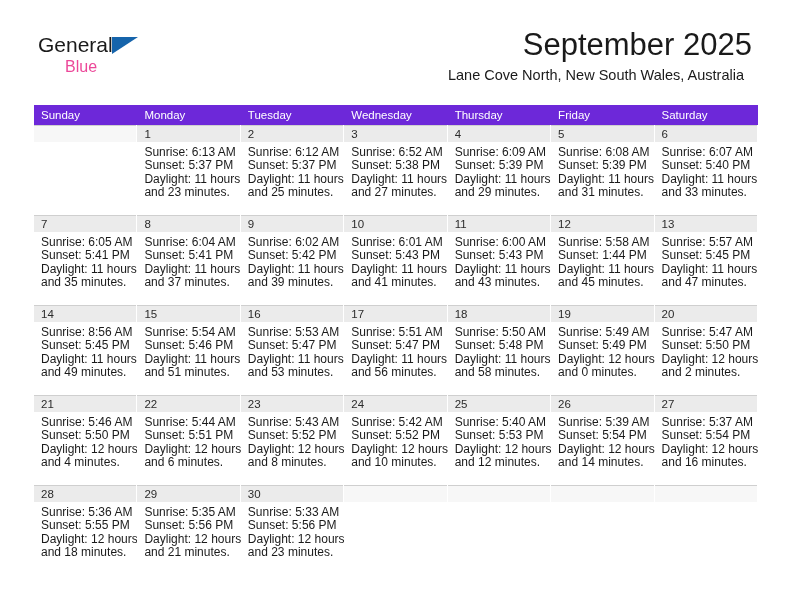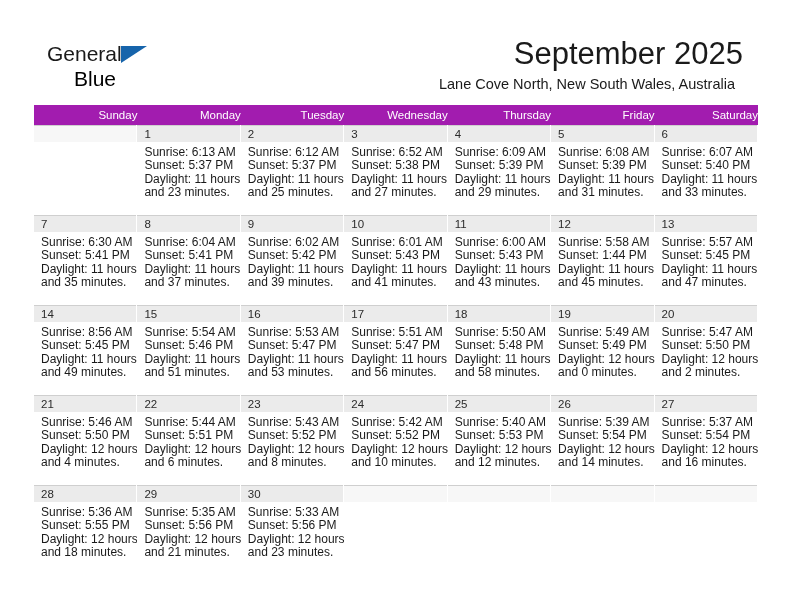--- a/index.html
+++ b/index.html
@@ -13,21 +13,21 @@
     width: 792px;
     height: 612px;
     font-family: "Liberation Sans", sans-serif;
     color: #000000;
     overflow: hidden;
   }
   .page {
     position: relative;
     width: 792px;
     height: 432px;
-    padding: 13px;
+    padding: 4px;
   }
 
   
   .header {
     position: relative;
     height: 74px;
     padding: 0 34px;
   }
   .logo {
     position: absolute;
@@ -49,22 +49,22 @@
     position: absolute;
     left: 74px;
     top: 3px;
     width: 0;
     height: 0;
     border-left: 26px solid #1664ab;
     border-bottom: 17px solid transparent;
   }
   .logo-row2 {
     display: block;
-    font-size: 21px;
-    color: #000000;
+    font-size: 16px;
+    color: #ec4899;
     margin-left: 27px;
     margin-top: 1px;
   }
   .title-block {
     position: absolute;
     right: 36px;
     top: 26px;
     text-align: right;
   }
   .cal-title {
@@ -85,25 +85,25 @@
   
   table.calendar {
     position: absolute;
     left: 34px;
     top: 105px;
     width: 724px;
     border-collapse: collapse;
     table-layout: fixed;
   }
   table.calendar th {
-    background: #a21caf;
+    background: #6d28d9;
     color: #ffffff;
     font-size: 11.5px;
     font-weight: normal;
-    text-align: right;
+    text-align: left;
     padding: 4px 0 4px 7px;
     height: 19px;
     border: none;
   }
   table.calendar td {
     vertical-align: top;
     padding: 0;
     border: none;
     height: 90px;
     width: 103.4px;
@@ -233,21 +233,21 @@
                 <div>and 33 minutes.</div>
               </div>
             </div>
           </td>
         </tr>
         <tr>
           <td>
             <div class="cell">
               <div class="daynum-bar">7</div>
               <div class="cell-body">
-                <div>Sunrise: 6:30 AM</div>
+                <div>Sunrise: 6:05 AM</div>
                 <div>Sunset: 5:41 PM</div>
                 <div>Daylight: 11 hours</div>
                 <div>and 35 minutes.</div>
               </div>
             </div>
           </td>
           <td>
             <div class="cell">
               <div class="daynum-bar">8</div>
               <div class="cell-body">

